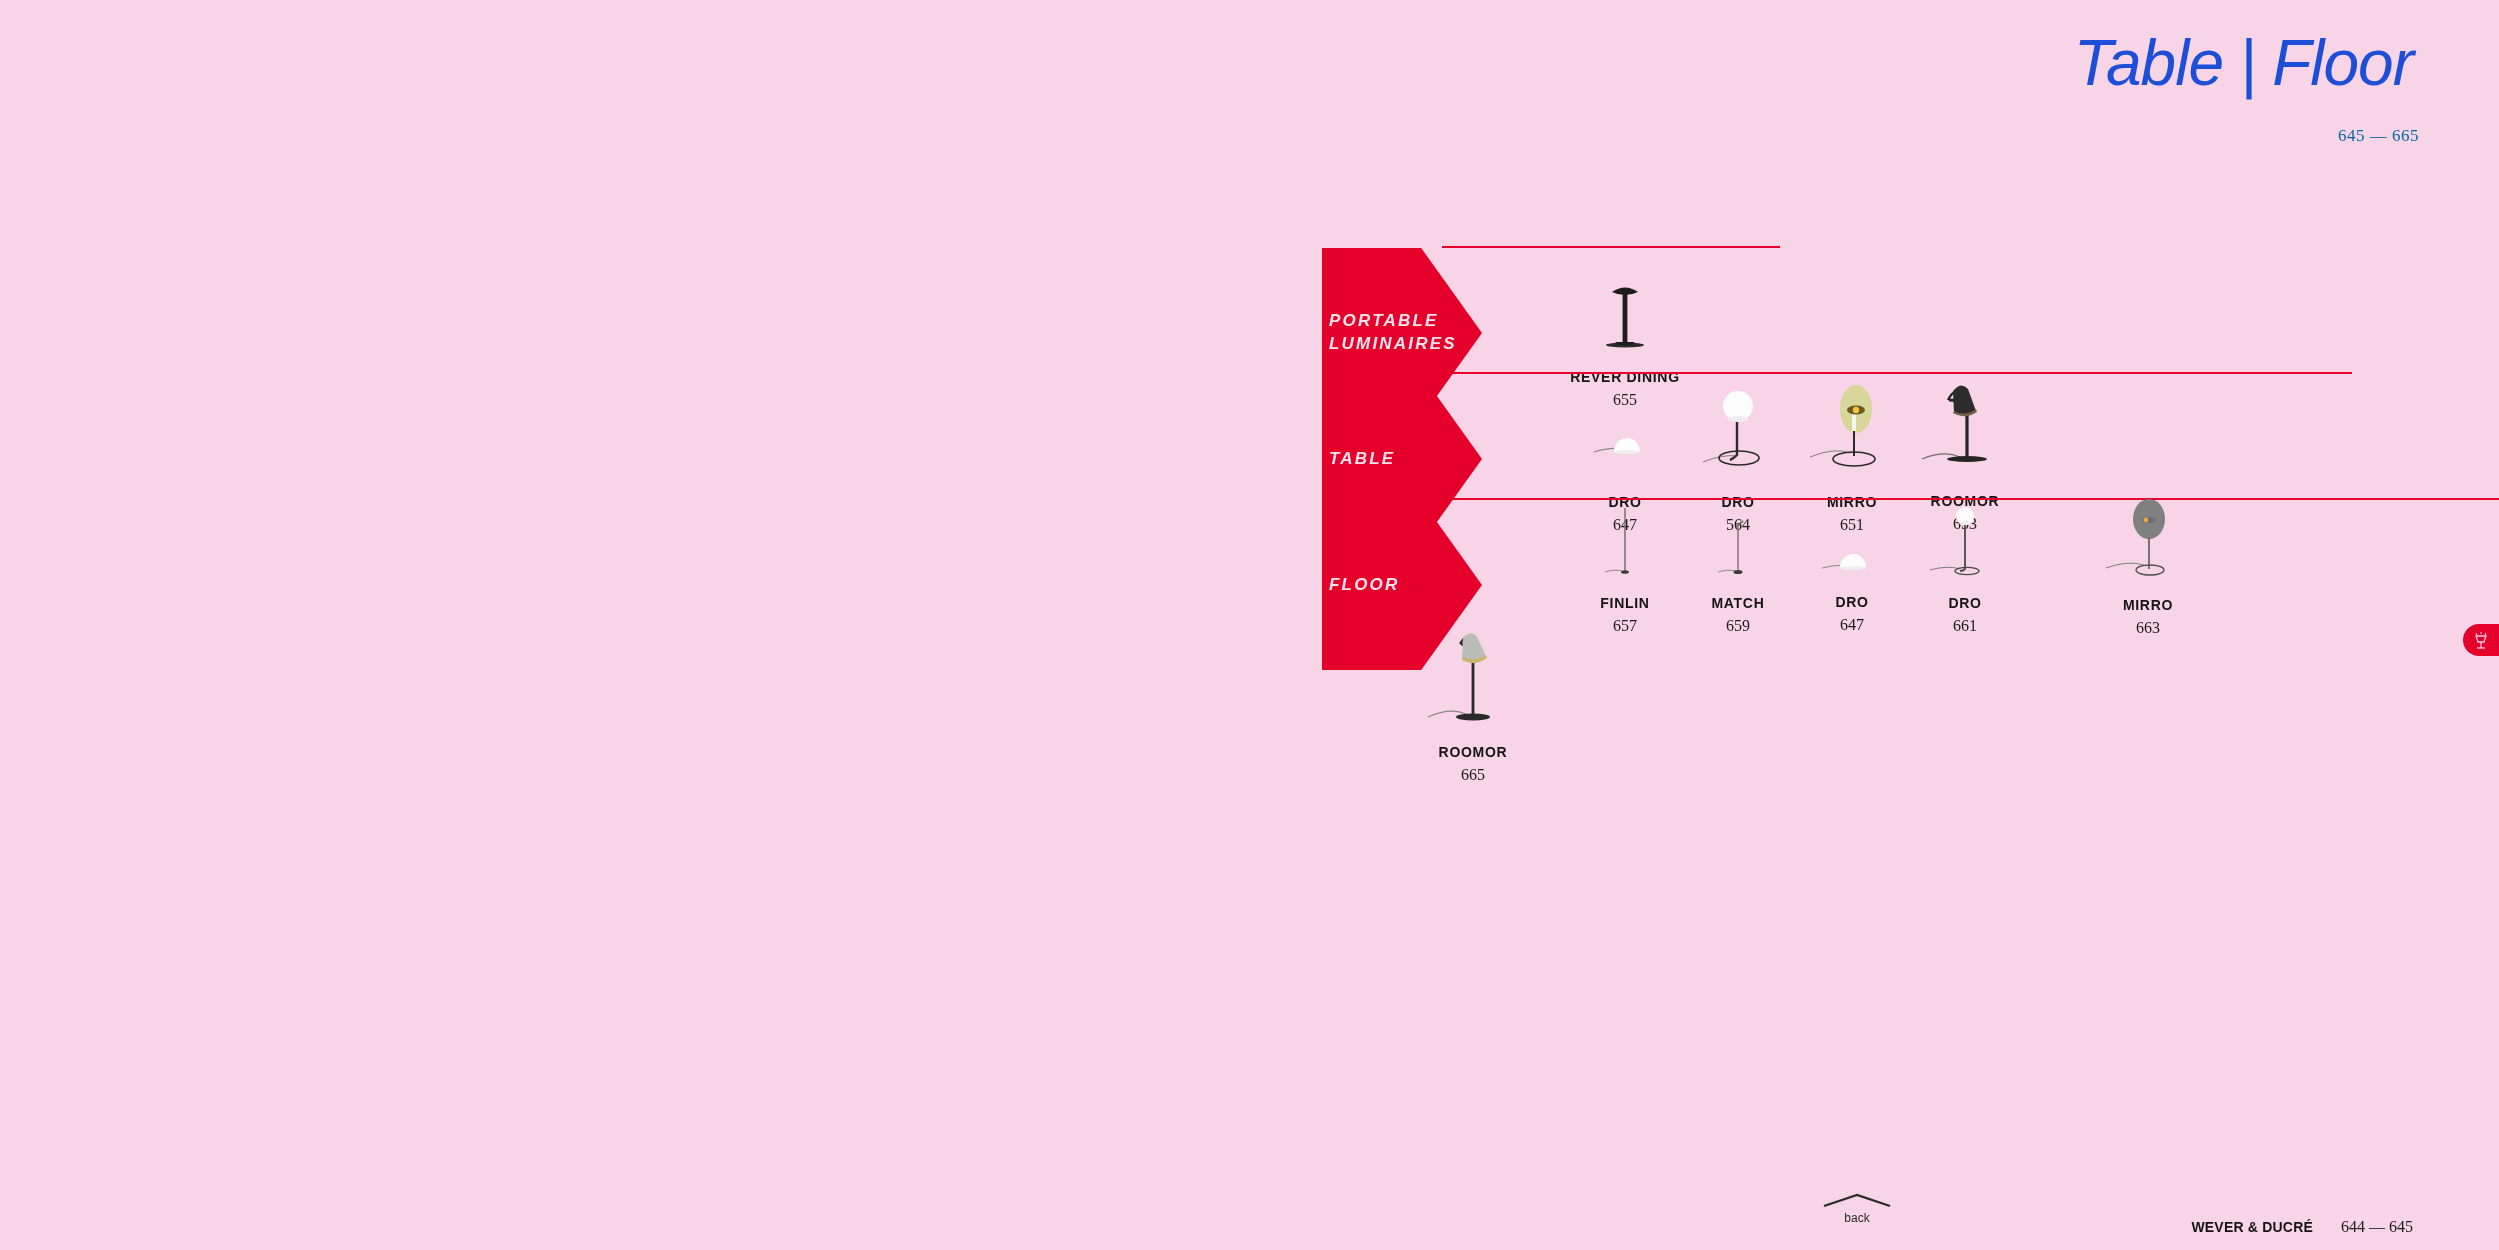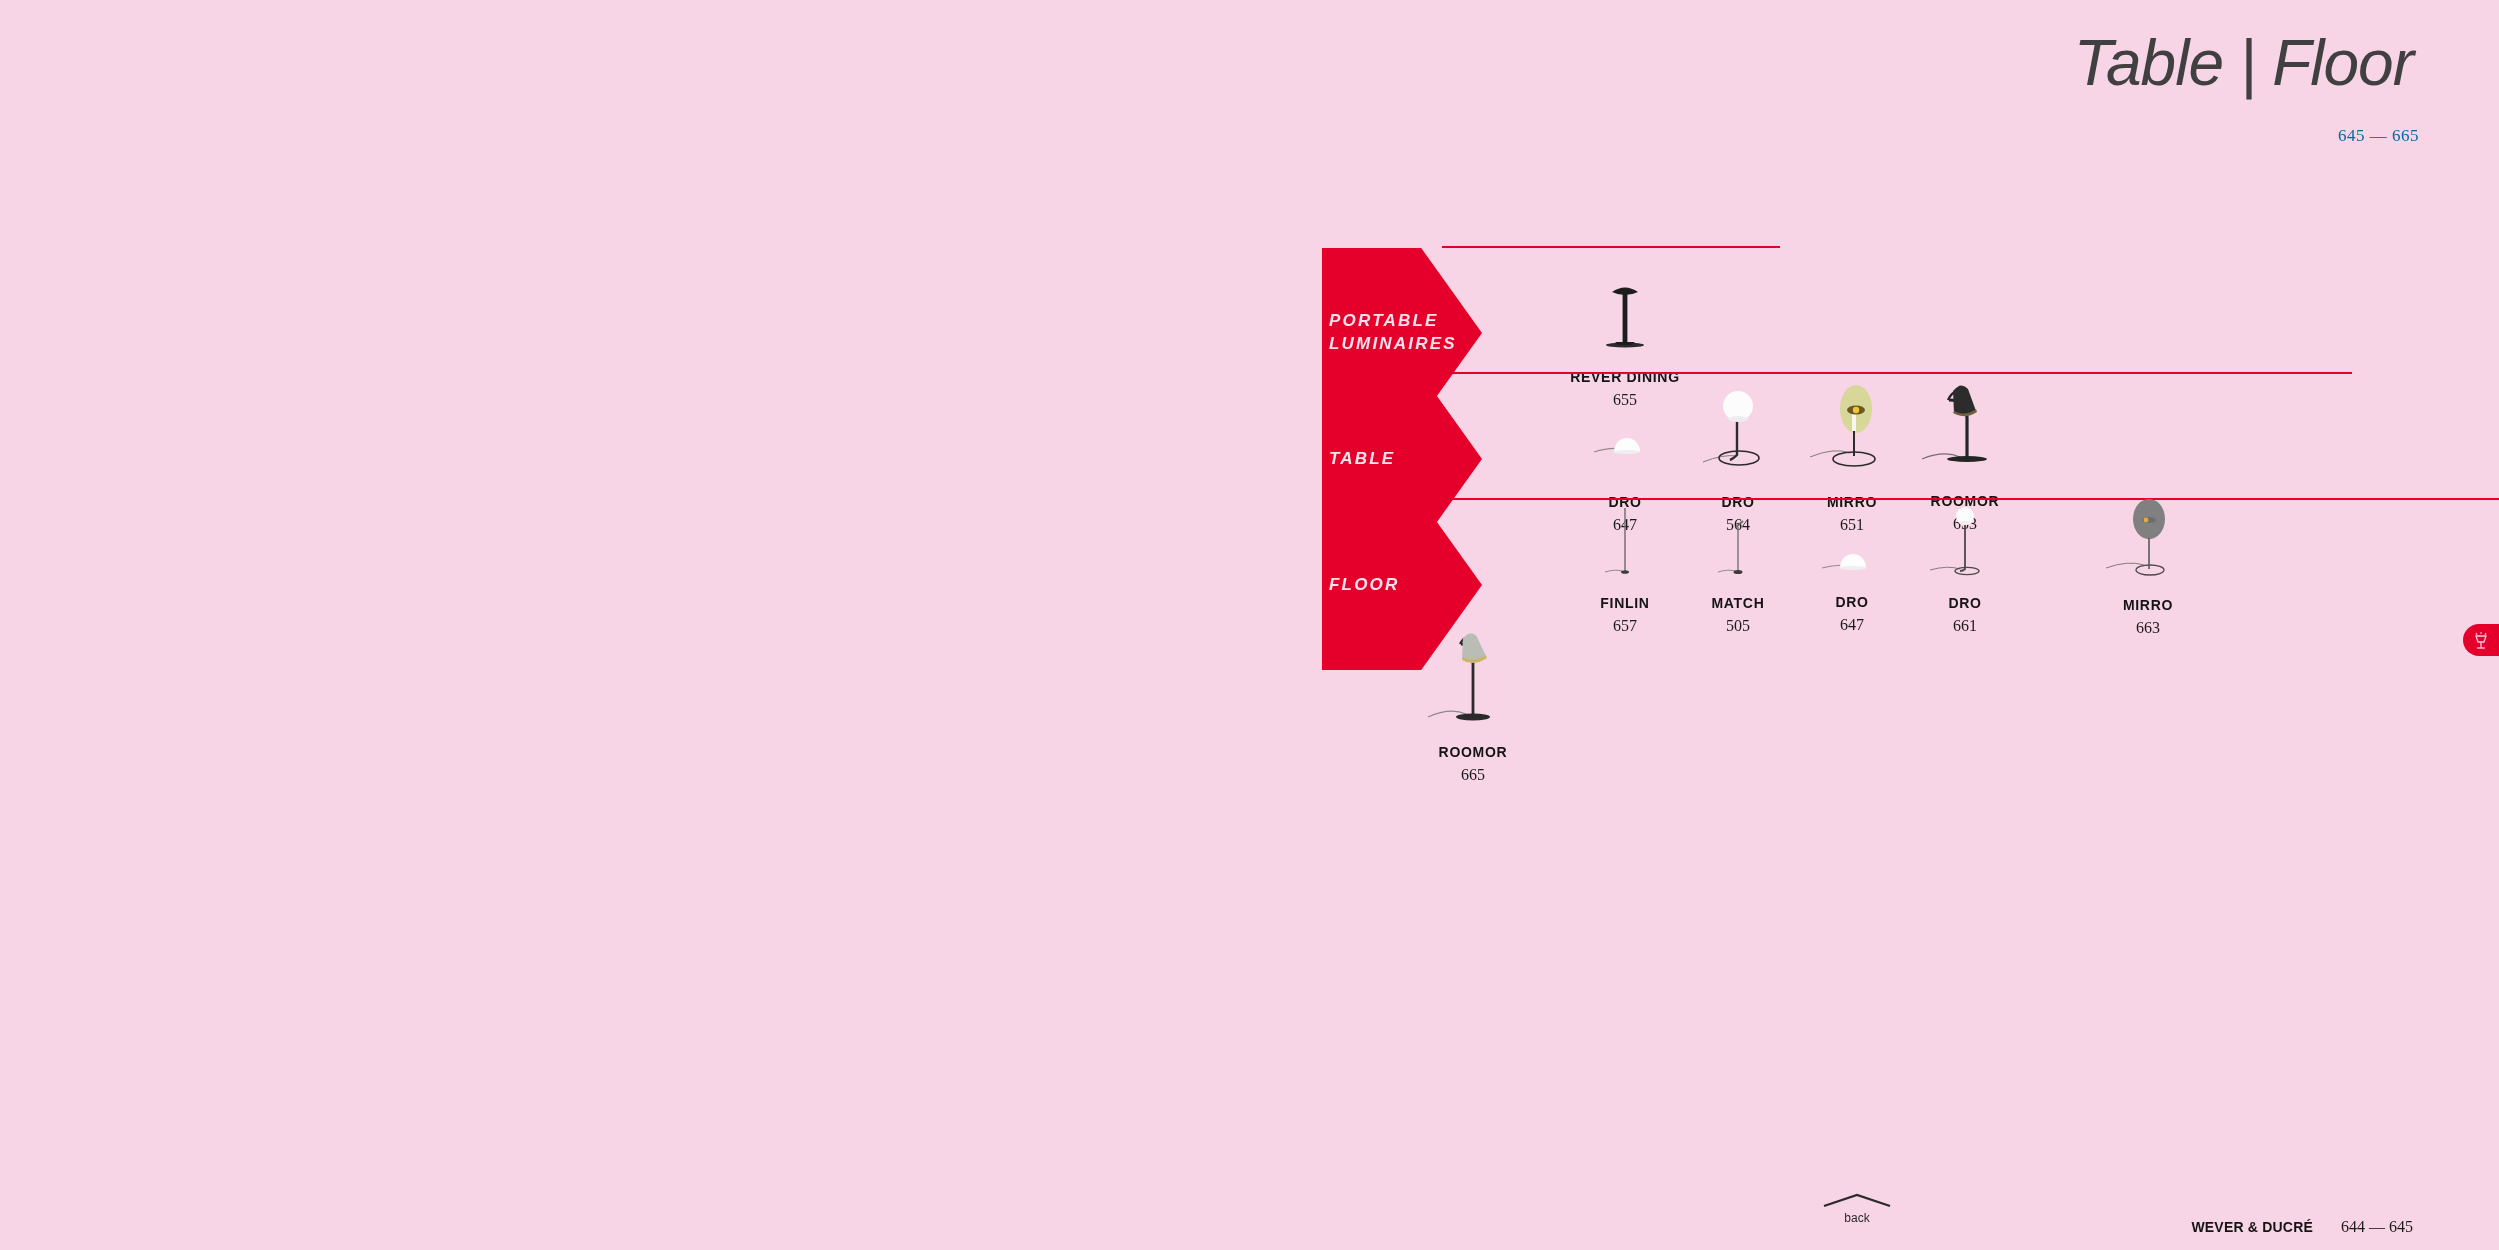--- a/index.html
+++ b/index.html
@@ -10,21 +10,21 @@
     overflow:hidden;
     position:relative;
   }
   .page{position:absolute;inset:0;}
 
   
   .title{
     position:absolute;right:86px;top:26px;
     font-style:italic;font-weight:400;
     font-size:64px;letter-spacing:-1px;
-    color:#404040;
+    color:#1d4ed8;
     white-space:nowrap;
     font-family:"Liberation Sans",sans-serif;
   }
   .title-range{
     position:absolute;right:80px;top:126px;
     font-family:"Liberation Serif",serif;
     font-size:17px;color:#0369a1;letter-spacing:.5px;
     white-space:nowrap;
   }
 
@@ -199,21 +199,21 @@
   </div>
 
   <div class="product" style="left:1668px;top:518px;">
     <svg class="art" viewBox="0 0 140 58">
       <path d="M50 54 q10 -3 17 -1" stroke="#8a8a8a" stroke-width="1" fill="none"></path>
       <path d="M70 9 l0 45" stroke="#6a6a6a" stroke-width="1.3" fill="none"></path>
       <path d="M68 9 l7 -6" stroke="#6a6a6a" stroke-width="2" fill="none"></path>
       <ellipse cx="70" cy="54" rx="4.5" ry="2" fill="#3b3b3b"></ellipse>
     </svg>
     <div class="pname">MATCH</div>
-    <div class="pnum">505</div>
+    <div class="pnum">659</div>
   </div>
 
   <div class="product" style="left:1782px;top:535px;">
     <svg class="art" viewBox="0 0 140 40">
       <path d="M40 33 q18 -5 32 -1" stroke="#8d8d8d" stroke-width="1.1" fill="none"></path>
       <path d="M58 33 a13 14 0 0 1 26 0 z" fill="#fdfdfd"></path>
       <ellipse cx="71" cy="33" rx="13" ry="2" fill="#efefef"></ellipse>
     </svg>
     <div class="pname">DRO</div>
     <div class="pnum">647</div>

